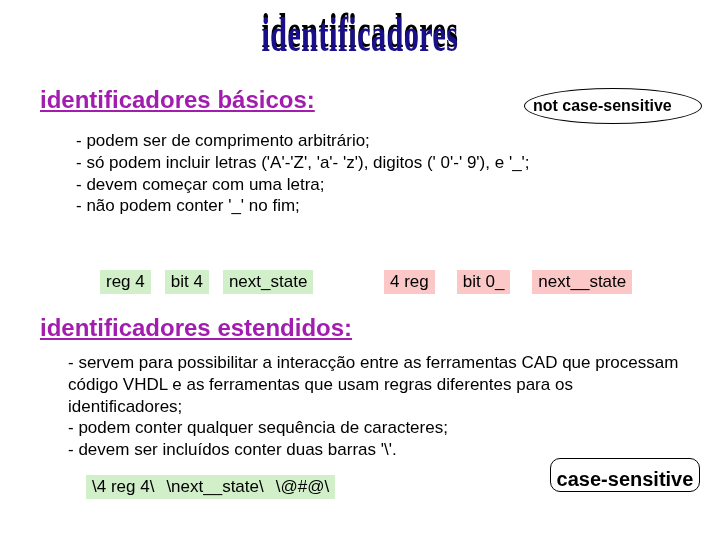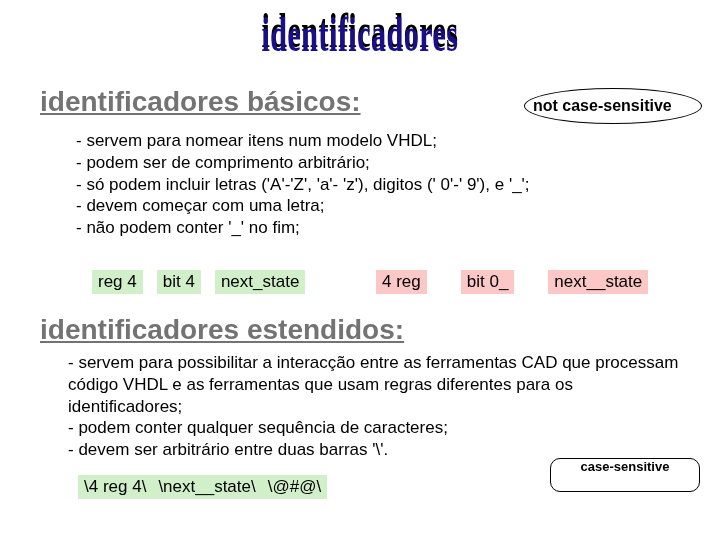--- a/index.html
+++ b/index.html
@@ -33,24 +33,24 @@
     left: 50%;
     top: 18px;
     transform: translateX(-50%) scaleY(1.6);
     color: #1a0f8a;
     font-family: Georgia, 'Times New Roman', serif;
     font-weight: bold;
     font-size: 30px;
     letter-spacing: 0.5px;
   }
   .section-heading {
-    font-size: 28px;
+    font-size: 24px;
     font-weight: bold;
     text-decoration: underline;
-    color: #737373;
+    color: #a21caf;
   }
   .sec1-head { position: absolute; left: 40px; top: 86px; }
   .badge-ellipse {
     position: absolute;
     border: 1.5px solid #000;
     border-radius: 50%;
     background: #fff;
     display: flex;
     align-items: center;
     justify-content: flex-start;
@@ -63,50 +63,50 @@
     font-size: 17px;
     line-height: 1.28;
     color: #000;
   }
   .list1 { position: absolute; left: 76px; top: 130px; width: 600px; }
   .examples-row {
     position: absolute;
     display: flex;
     gap: 14px;
     align-items: center;
+    margin-left: 8px;
   }
   .ex-green { left: 92px; top: 270px; }
-  .ex-red { left: 376px; top: 270px; gap: 34px; }
+  .ex-red { left: 376px; top: 270px; gap: 22px; }
   .ex-item {
     font-size: 17px;
     padding: 2px 6px;
   }
   .green { background: #d1f0c9; }
   .red { background: #fbc7c7; }
   .sec2-head { position: absolute; left: 40px; top: 314px; }
   .list2 { position: absolute; left: 68px; top: 352px; width: 612px; }
   .ex-ext { left: 78px; top: 475px; gap: 0; }
-  .badge2 { right: 20px; top: 458px; width: 150px; height: 34px; border-radius: 10px; border:1.5px solid #000; background:#fff; display:flex; align-items:flex-start; justify-content:center; font-weight:bold; font-size:13px; position:absolute;}
+  .badge2 { right: 20px; top: 458px; width: 150px; height: 34px; border-radius: 10px; border:1.5px solid #000; background:#fff; display:flex; align-items:flex-end; justify-content:center; font-weight:bold; font-size:20px; position:absolute;}
 </style>
 </head>
 <body>
 
 <div class="title-wrap">
   <div class="title-shadow">identificadores</div>
   <div class="title-main">identificadores</div>
 </div>
 
 <div class="section-heading sec1-head">identificadores básicos:</div>
 
 <div class="badge-ellipse badge1">
   <span>not case-sensitive</span>
 </div>
 
 <div class="body-text list1">
-  <div>- servem para nomear itens num modelo VHDL;</div>
   <div>- podem ser de comprimento arbitrário;</div>
   <div>- só podem incluir letras ('A'-'Z', 'a'- 'z'), digitos (' 0'-' 9'), e '_';</div>
   <div>- devem começar com uma letra;</div>
   <div>- não podem conter '_' no fim;</div>
 </div>
 
 <div class="examples-row ex-green">
   <span class="ex-item green">reg 4</span>
   <span class="ex-item green">bit 4</span>
   <span class="ex-item green">next_state</span>
@@ -116,21 +116,21 @@
   <span class="ex-item red">4 reg</span>
   <span class="ex-item red">bit 0_</span>
   <span class="ex-item red">next__state</span>
 </div>
 
 <div class="section-heading sec2-head">identificadores estendidos:</div>
 
 <div class="body-text list2">
   <div>- servem para possibilitar a interacção entre as ferramentas CAD que processam código VHDL e as ferramentas que usam regras diferentes para os identificadores;</div>
   <div>- podem conter qualquer sequência de caracteres;</div>
-  <div>- devem ser arbitrário entre duas barras '\'.</div>
+  <div>- devem ser incluídos conter duas barras '\'.</div>
 </div>
 
 <div class="examples-row ex-ext">
   <span class="ex-item green">\4 reg 4\</span>
   <span class="ex-item green">\next__state\</span>
   <span class="ex-item green">\@#@\</span>
 </div>
 
 <div class="badge2">
   <span>case-sensitive</span>

